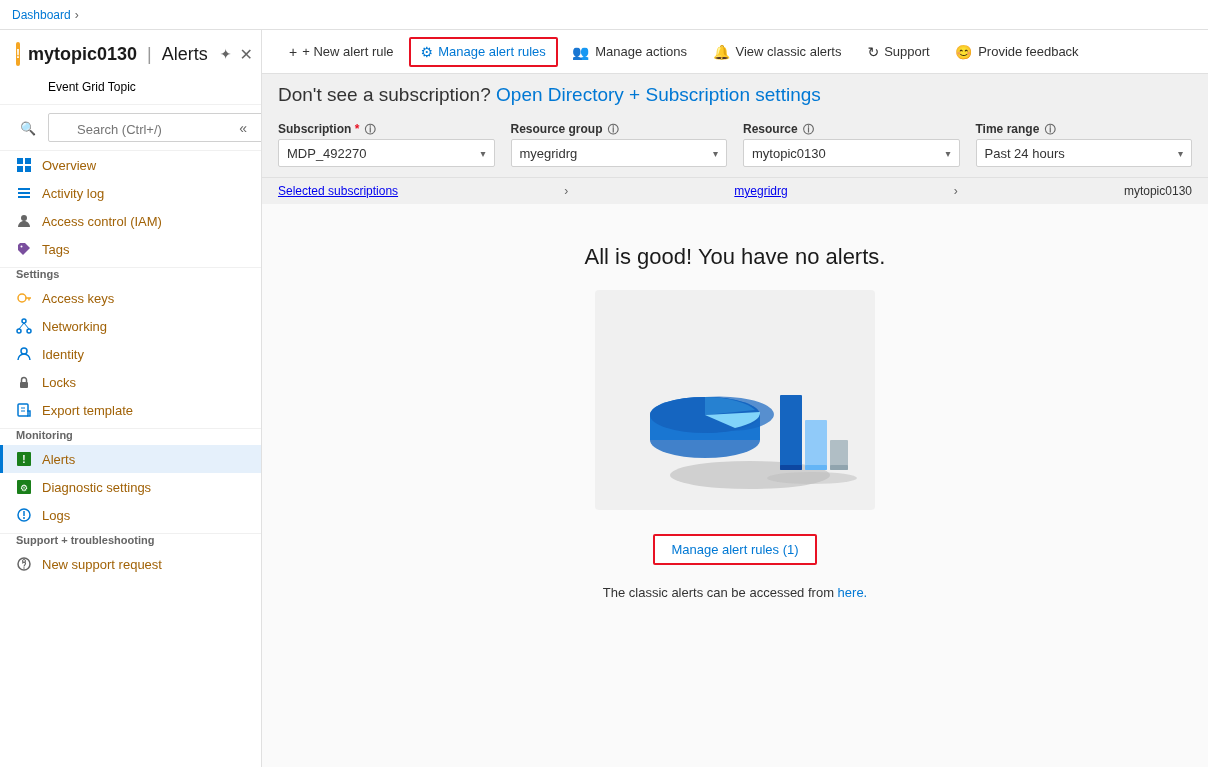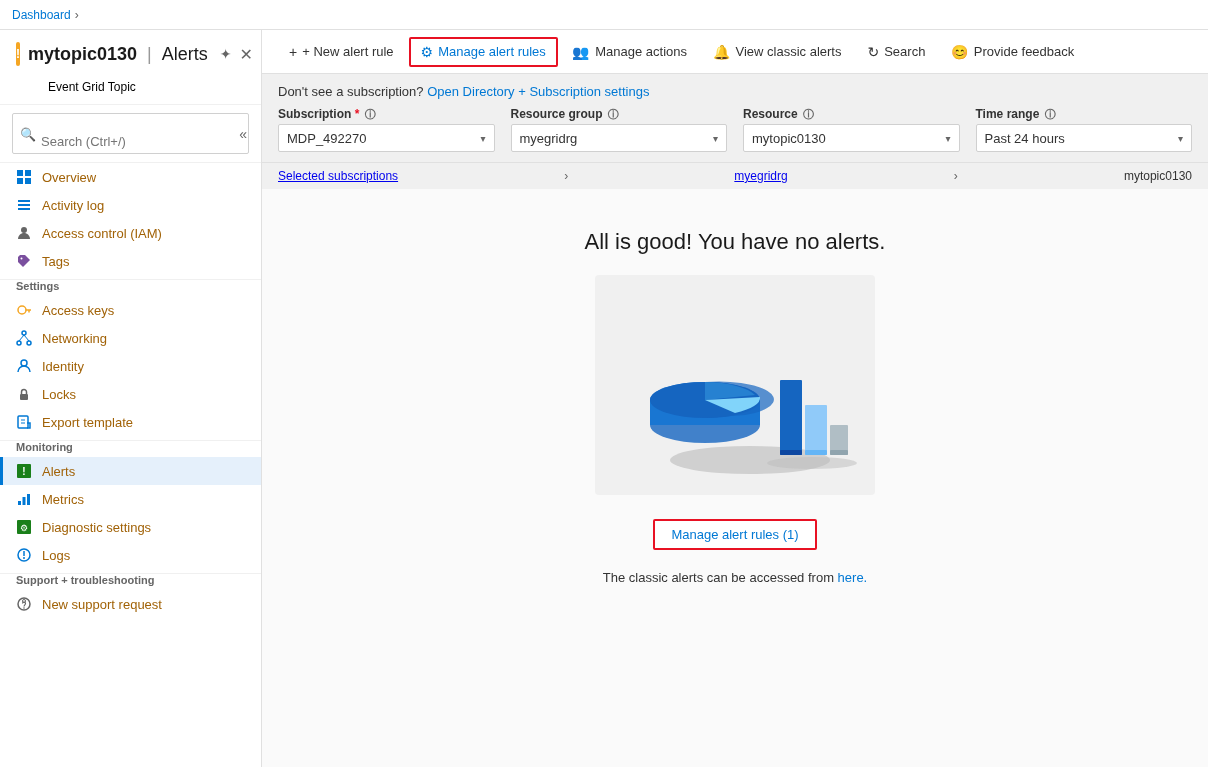--- a/index.html
+++ b/index.html
@@ -63,23 +63,24 @@
     
     .sidebar-search {
       padding: 8px 12px;
       border-bottom: 1px solid #f0f0f0;
       position: relative;
     }
     .sidebar-search input {
       width: 100%;
       border: 1px solid #d0d0d0;
       border-radius: 2px;
-      padding: 20px 8px 4px 28px;
+      padding: 8px 8px 4px 28px;
       font-size: 13px;
       outline: none;
+      margin-left: 36px;
     }
     .sidebar-search .search-icon {
       position: absolute;
       left: 20px;
       top: 50%;
       transform: translateY(-50%);
       color: #666;
       font-size: 13px;
     }
     .collapse-btn {
@@ -158,23 +159,23 @@
       background: #fafafa;
     }
 
     
     .filter-bar {
       background: #f0f0f0;
       padding: 10px 16px;
       border-bottom: 1px solid #e0e0e0;
     }
     .filter-notice {
-      font-size: 13px;
+      font-size: 19px;
       color: #333;
-      margin-bottom: 8px;
+      margin-bottom: 16px;
     }
     .filter-notice a { color: #0078d4; text-decoration: none; }
     .filter-row {
       display: flex;
       gap: 16px;
       align-items: flex-end;
     }
     .filter-group {
       display: flex;
       flex-direction: column;
@@ -401,30 +402,20 @@
     <div class="section-label">Monitoring</div>
     <div>
       <div class="nav-item active">
         <div class="nav-icon">
           <svg width="16" height="16" viewBox="0 0 16 16">
               <rect x="1" y="1" width="14" height="14" rx="1" fill="#1a7f1a"></rect>
               <text x="8" y="12" text-anchor="middle" fill="white" font-size="10" font-weight="bold">!</text>
             </svg>
         </div>
         <span>Alerts</span>
-      </div>
-      <div class="nav-item">
-        <div class="nav-icon">
-          <svg width="16" height="16" viewBox="0 0 16 16">
-              <rect x="2" y="10" width="3" height="4" fill="#0078d4"></rect>
-              <rect x="6.5" y="6" width="3" height="8" fill="#0078d4"></rect>
-              <rect x="11" y="3" width="3" height="11" fill="#0078d4"></rect>
-            </svg>
-        </div>
-        <span>Metrics</span>
       </div>
       <div class="nav-item">
         <div class="nav-icon">
           <svg width="16" height="16" viewBox="0 0 16 16">
               <rect x="1" y="1" width="14" height="14" rx="1" fill="#1a7f1a"></rect>
               <text x="8" y="12" text-anchor="middle" fill="white" font-size="9">⚙</text>
             </svg>
         </div>
         <span>Diagnostic settings</span>
       </div>
@@ -471,21 +462,21 @@
       <button class="toolbar-btn">
         <span class="tb-icon">👥</span>
         <span>Manage actions</span>
       </button>
       <button class="toolbar-btn">
         <span class="tb-icon">🔔</span>
         <span>View classic alerts</span>
       </button>
       <button class="toolbar-btn">
         <span class="tb-icon">↻</span>
-        <span>Search</span>
+        <span>Support</span>
       </button>
       <button class="toolbar-btn">
         <span class="tb-icon">😊</span>
         <span>Provide feedback</span>
       </button>
     </div>
 
     <div class="alert-content">
 
       <div class="filter-bar">

